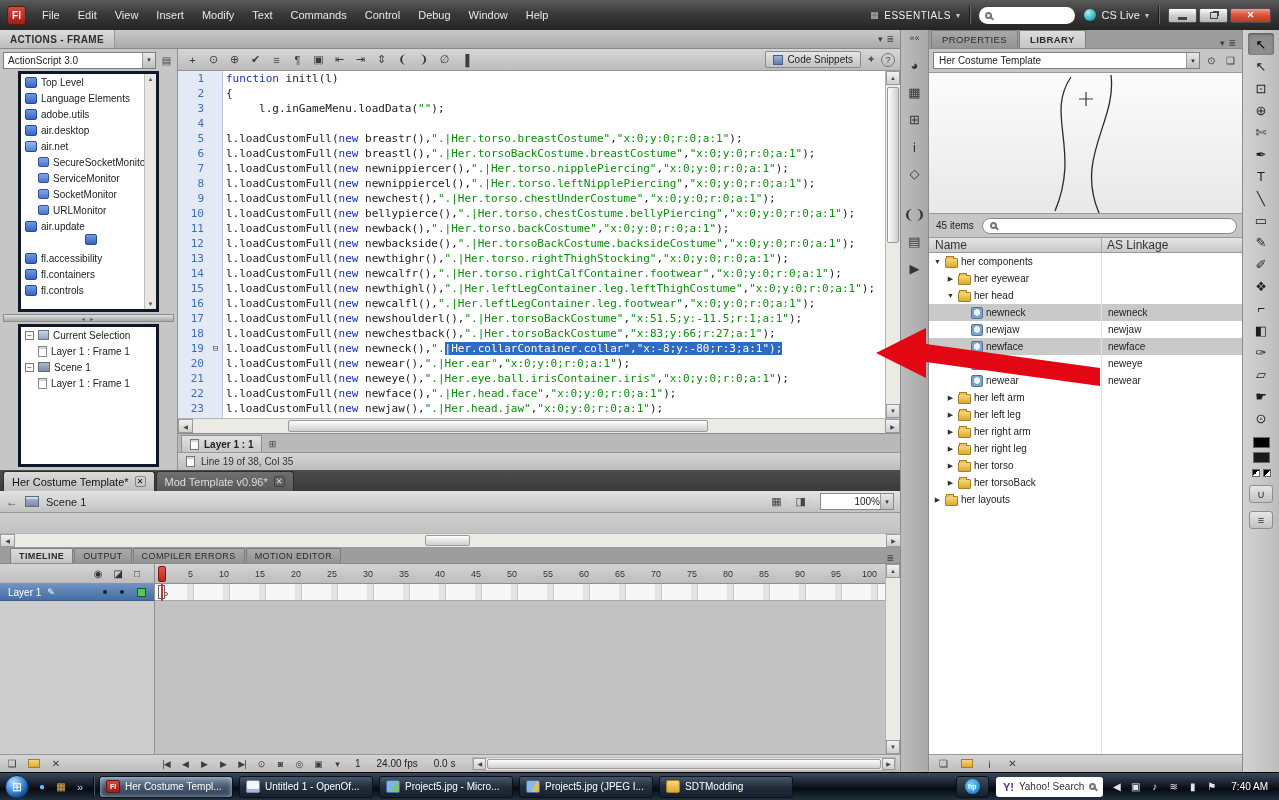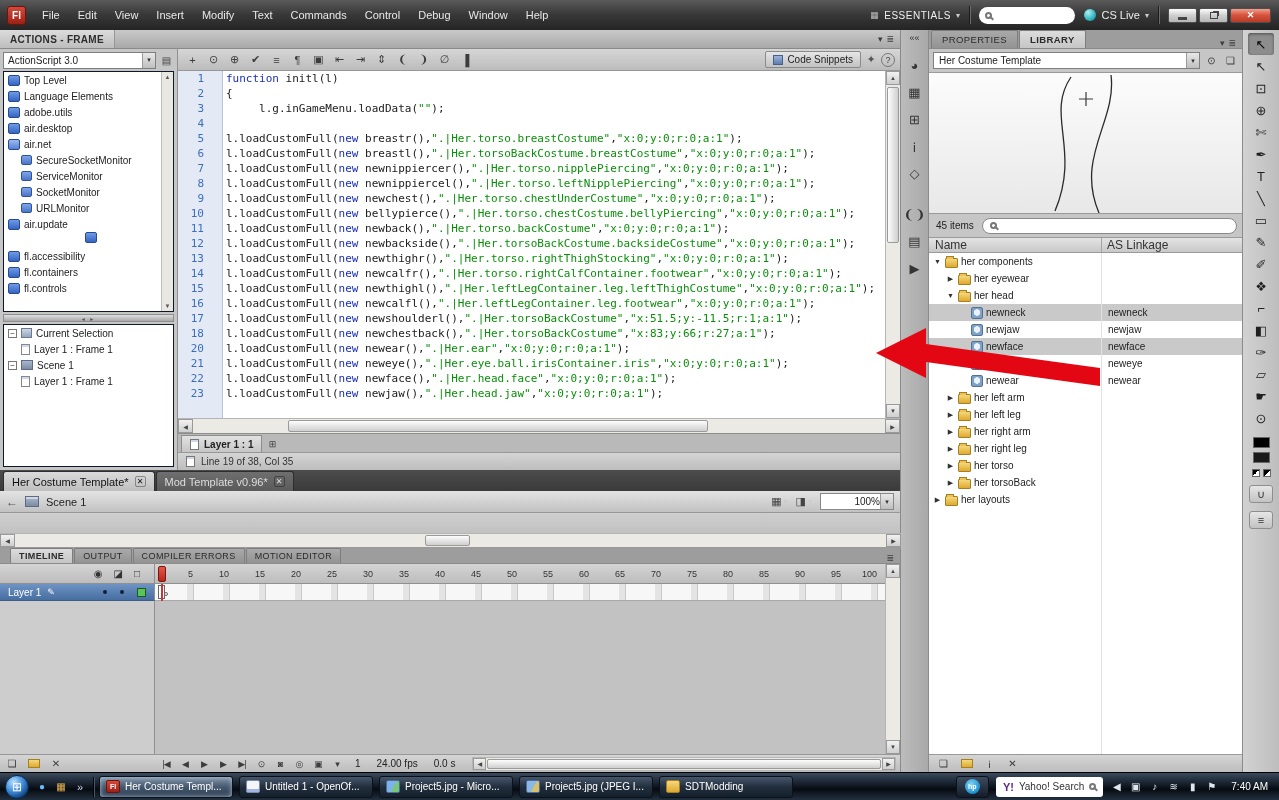--- a/index.html
+++ b/index.html
@@ -32,21 +32,21 @@
 .panel-menu{margin-left:auto;display:flex;gap:4px;align-items:center;padding-right:6px;color:#3d3d3d;font-size:9px}
 
 
 .actions{position:absolute;left:0;top:30px;width:901px;height:440px;background:#c6c6c6;border-right:1px solid #8a8a8a}
 .actions-body{position:absolute;top:19px;bottom:0;left:0;right:0;display:flex}
 .as-sidebar{width:178px;border-right:1px solid #909090;display:flex;flex-direction:column;background:#c6c6c6}
 .as-combo-row{height:22px;display:flex;align-items:center;padding:2px 3px;gap:3px}
 .as-combo{flex:1;height:17px;background:#fff;border:1px solid #7e7e7e;display:flex;align-items:center;font-size:10px;padding-left:4px;justify-content:space-between}
 .combo-btn{width:13px;height:100%;background:linear-gradient(#e8e8e8,#bfbfbf);border-left:1px solid #9a9a9a;display:flex;align-items:center;justify-content:center;font-size:7px;color:#333}
 .side-ico{width:15px;text-align:center;color:#444;font-size:10px}
-.tree{position:relative;background:#fff;border:1px solid #0f172a;margin:0 3px;overflow:hidden;font-size:10px}
+.tree{position:relative;background:#fff;border:3px solid #0f172a;margin:0 18px;overflow:hidden;font-size:10px}
 .tree1{height:241px}
 .tree2{flex:1;margin-bottom:3px}
 .tree-row{height:16px;display:flex;align-items:center;gap:4px;white-space:nowrap;overflow:hidden}
 .tico{width:12px;height:11px;flex:none;border-radius:2px}
 .tico.lib{background:linear-gradient(#6f9ae6,#3465c0);border:1px solid #274a94}
 .tico.libopen{background:linear-gradient(#9cbaf0,#5580d2);border:1px solid #274a94}
 .tico.cls{width:11px;height:10px;background:linear-gradient(#7fa6ea,#4a74c8);border:1px solid #2d53a0}
 .tbox{display:none}
 .tbox.boxminus{display:inline-flex;width:9px;height:9px;border:1px solid #777;background:#fff;font-size:8px;line-height:7px;align-items:center;justify-content:center;color:#333;flex:none}
 .tico2{flex:none}
@@ -489,20 +489,25 @@
                 <span class="ln">17</span>
                 <span class="fold"></span>
                 <span class="lt"><span class="c-pl">l.loadCustomFull(</span><span class="c-kw">new</span><span class="c-pl"> newshoulderl(),</span><span class="c-str">".|Her.torsoBackCostume"</span><span class="c-pl">,</span><span class="c-str">"x:51.5;y:-11.5;r:1;a:1"</span><span class="c-pl">);</span></span>
               </div>
                 <div class="code-row">
                 <span class="ln">18</span>
                 <span class="fold"></span>
                 <span class="lt"><span class="c-pl">l.loadCustomFull(</span><span class="c-kw">new</span><span class="c-pl"> newchestback(),</span><span class="c-str">".|Her.torsoBackCostume"</span><span class="c-pl">,</span><span class="c-str">"x:83;y:66;r:27;a:1"</span><span class="c-pl">);</span></span>
               </div>
                 <div class="code-row">
+                <span class="ln">19</span>
+                <span class="fold">⊟</span>
+                <span class="lt"><span class="c-pl">l.loadCustomFull(</span><span class="c-kw">new</span><span class="c-pl"> newneck(),</span><span class="c-str">".</span><span class="c-sel">|Her.collarContainer.collar","x:-8;y:-80;r:3;a:1");</span></span>
+              </div>
+                <div class="code-row">
                 <span class="ln">20</span>
                 <span class="fold"></span>
                 <span class="lt"><span class="c-pl">l.loadCustomFull(</span><span class="c-kw">new</span><span class="c-pl"> newear(),</span><span class="c-str">".|Her.ear"</span><span class="c-pl">,</span><span class="c-str">"x:0;y:0;r:0;a:1"</span><span class="c-pl">);</span></span>
               </div>
                 <div class="code-row">
                 <span class="ln">21</span>
                 <span class="fold"></span>
                 <span class="lt"><span class="c-pl">l.loadCustomFull(</span><span class="c-kw">new</span><span class="c-pl"> neweye(),</span><span class="c-str">".|Her.eye.ball.irisContainer.iris"</span><span class="c-pl">,</span><span class="c-str">"x:0;y:0;r:0;a:1"</span><span class="c-pl">);</span></span>
               </div>
                 <div class="code-row">

